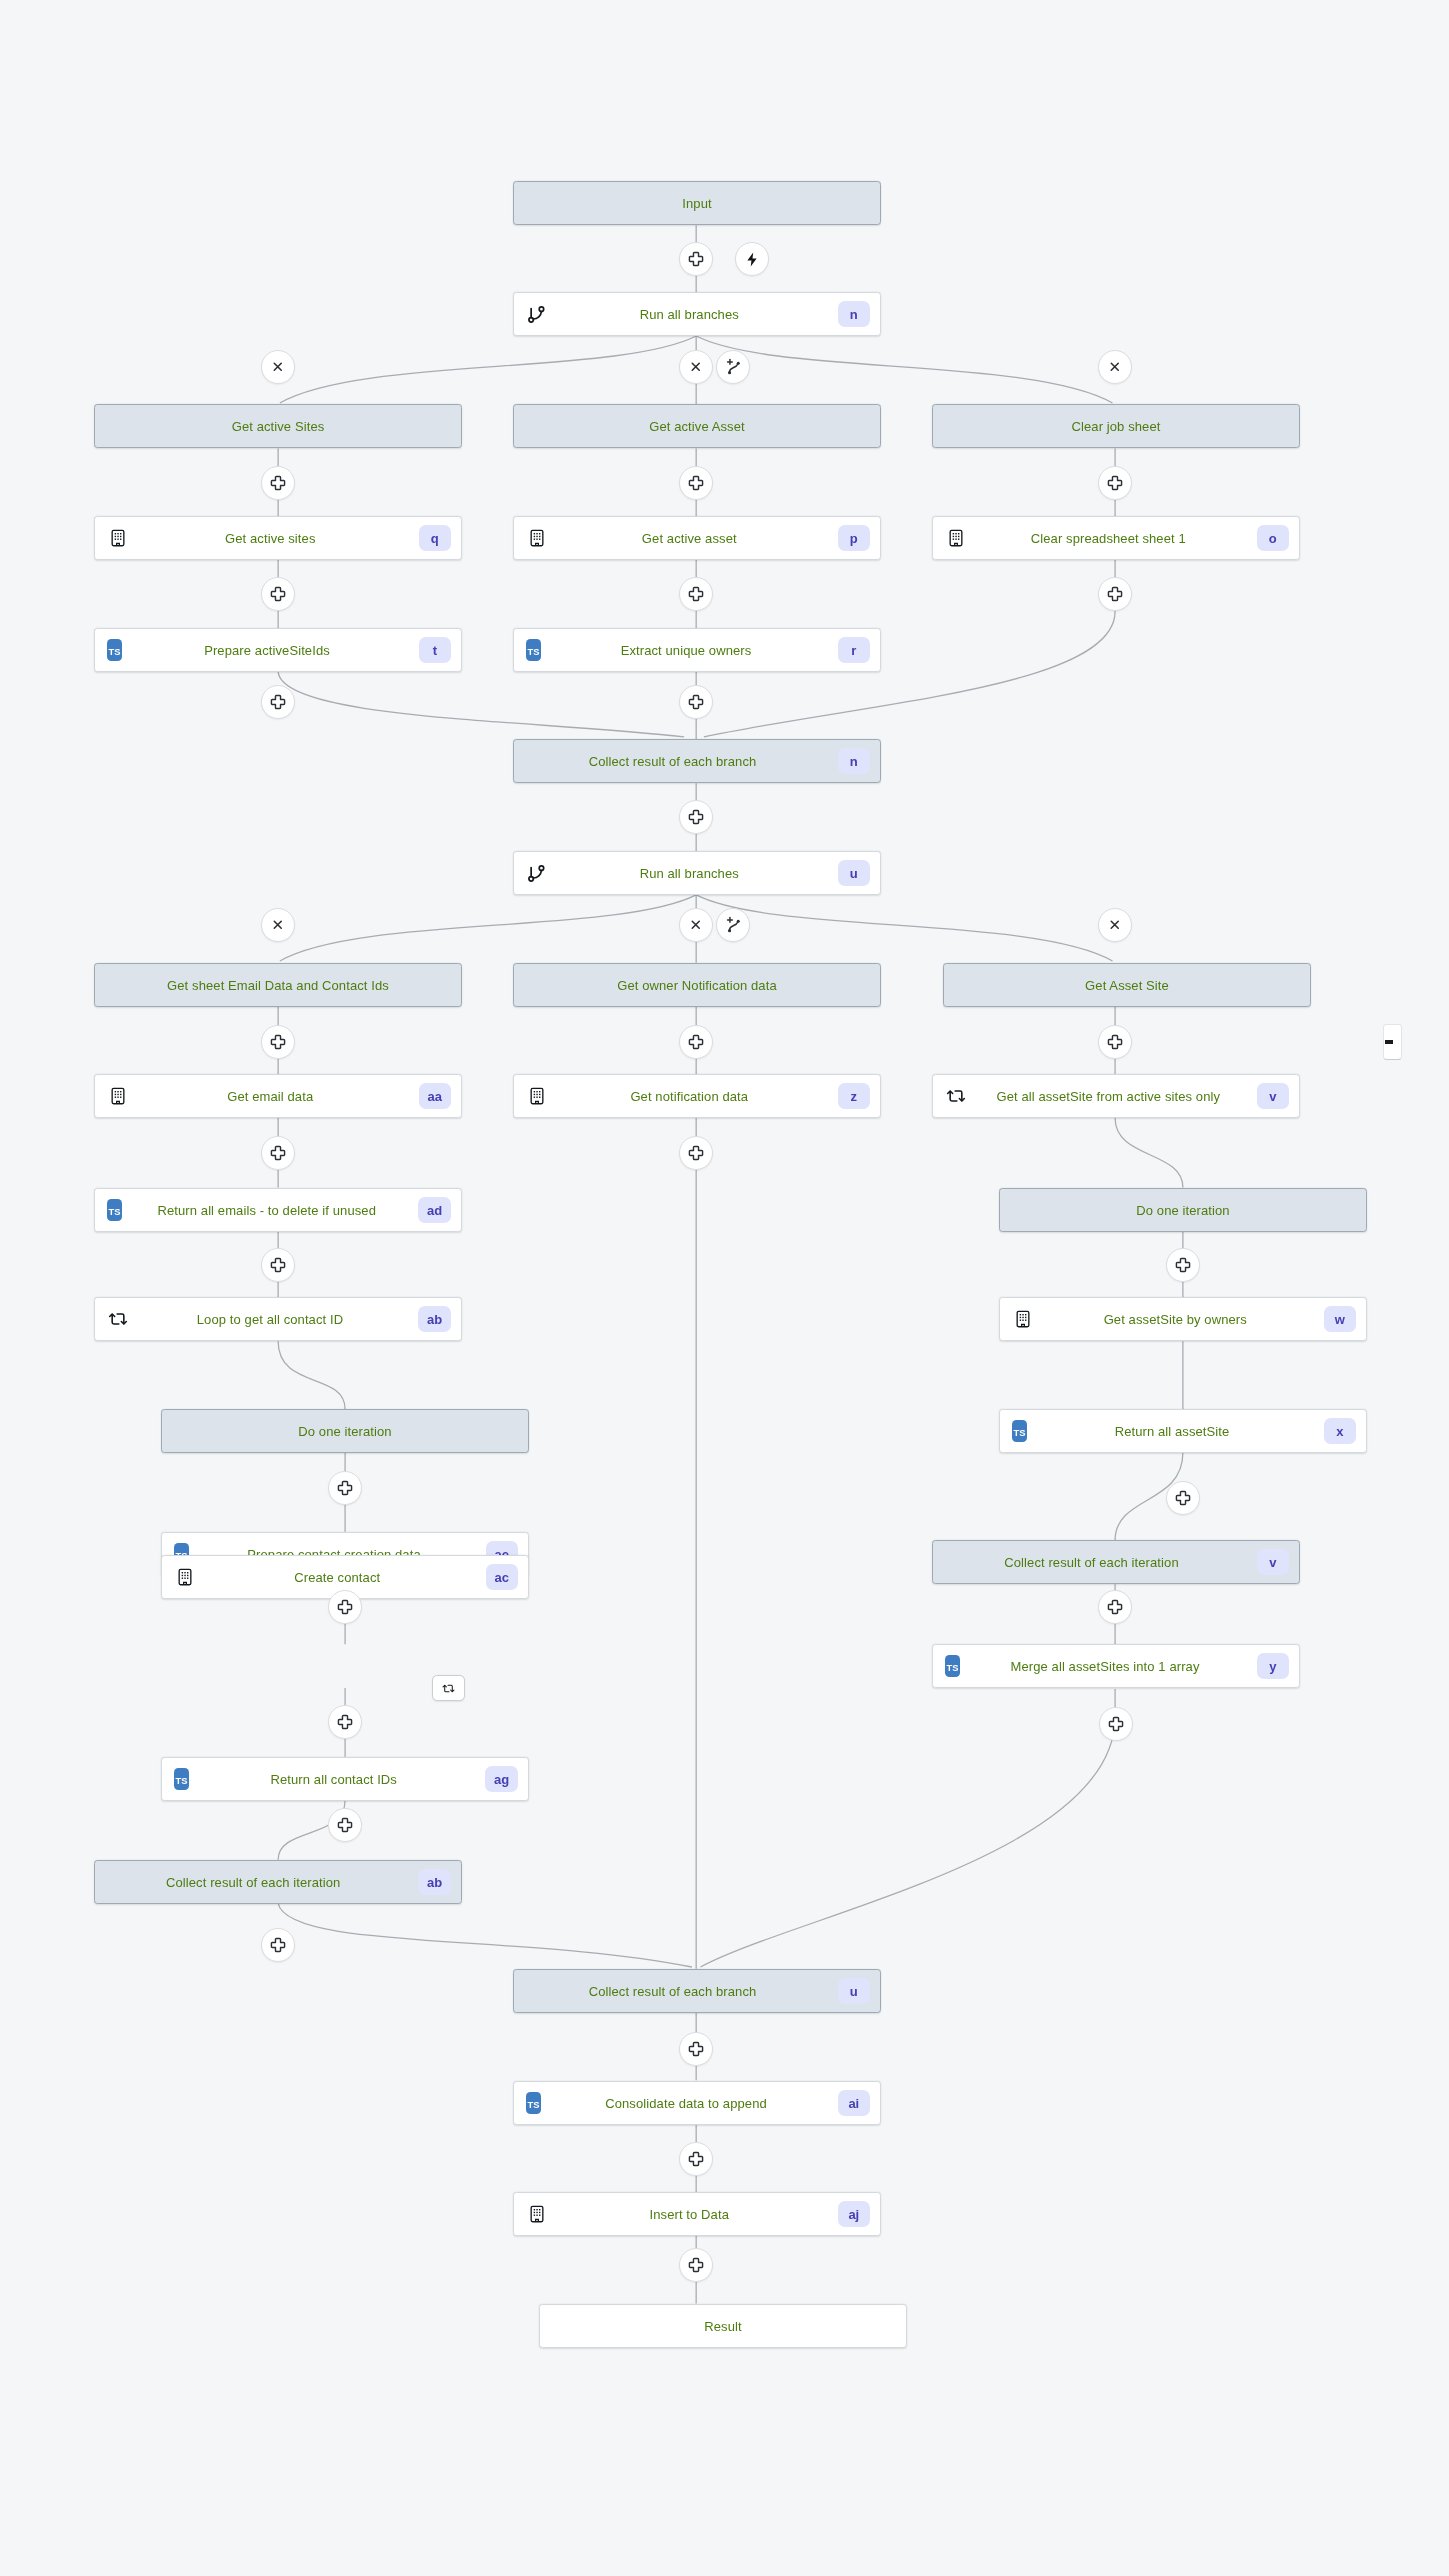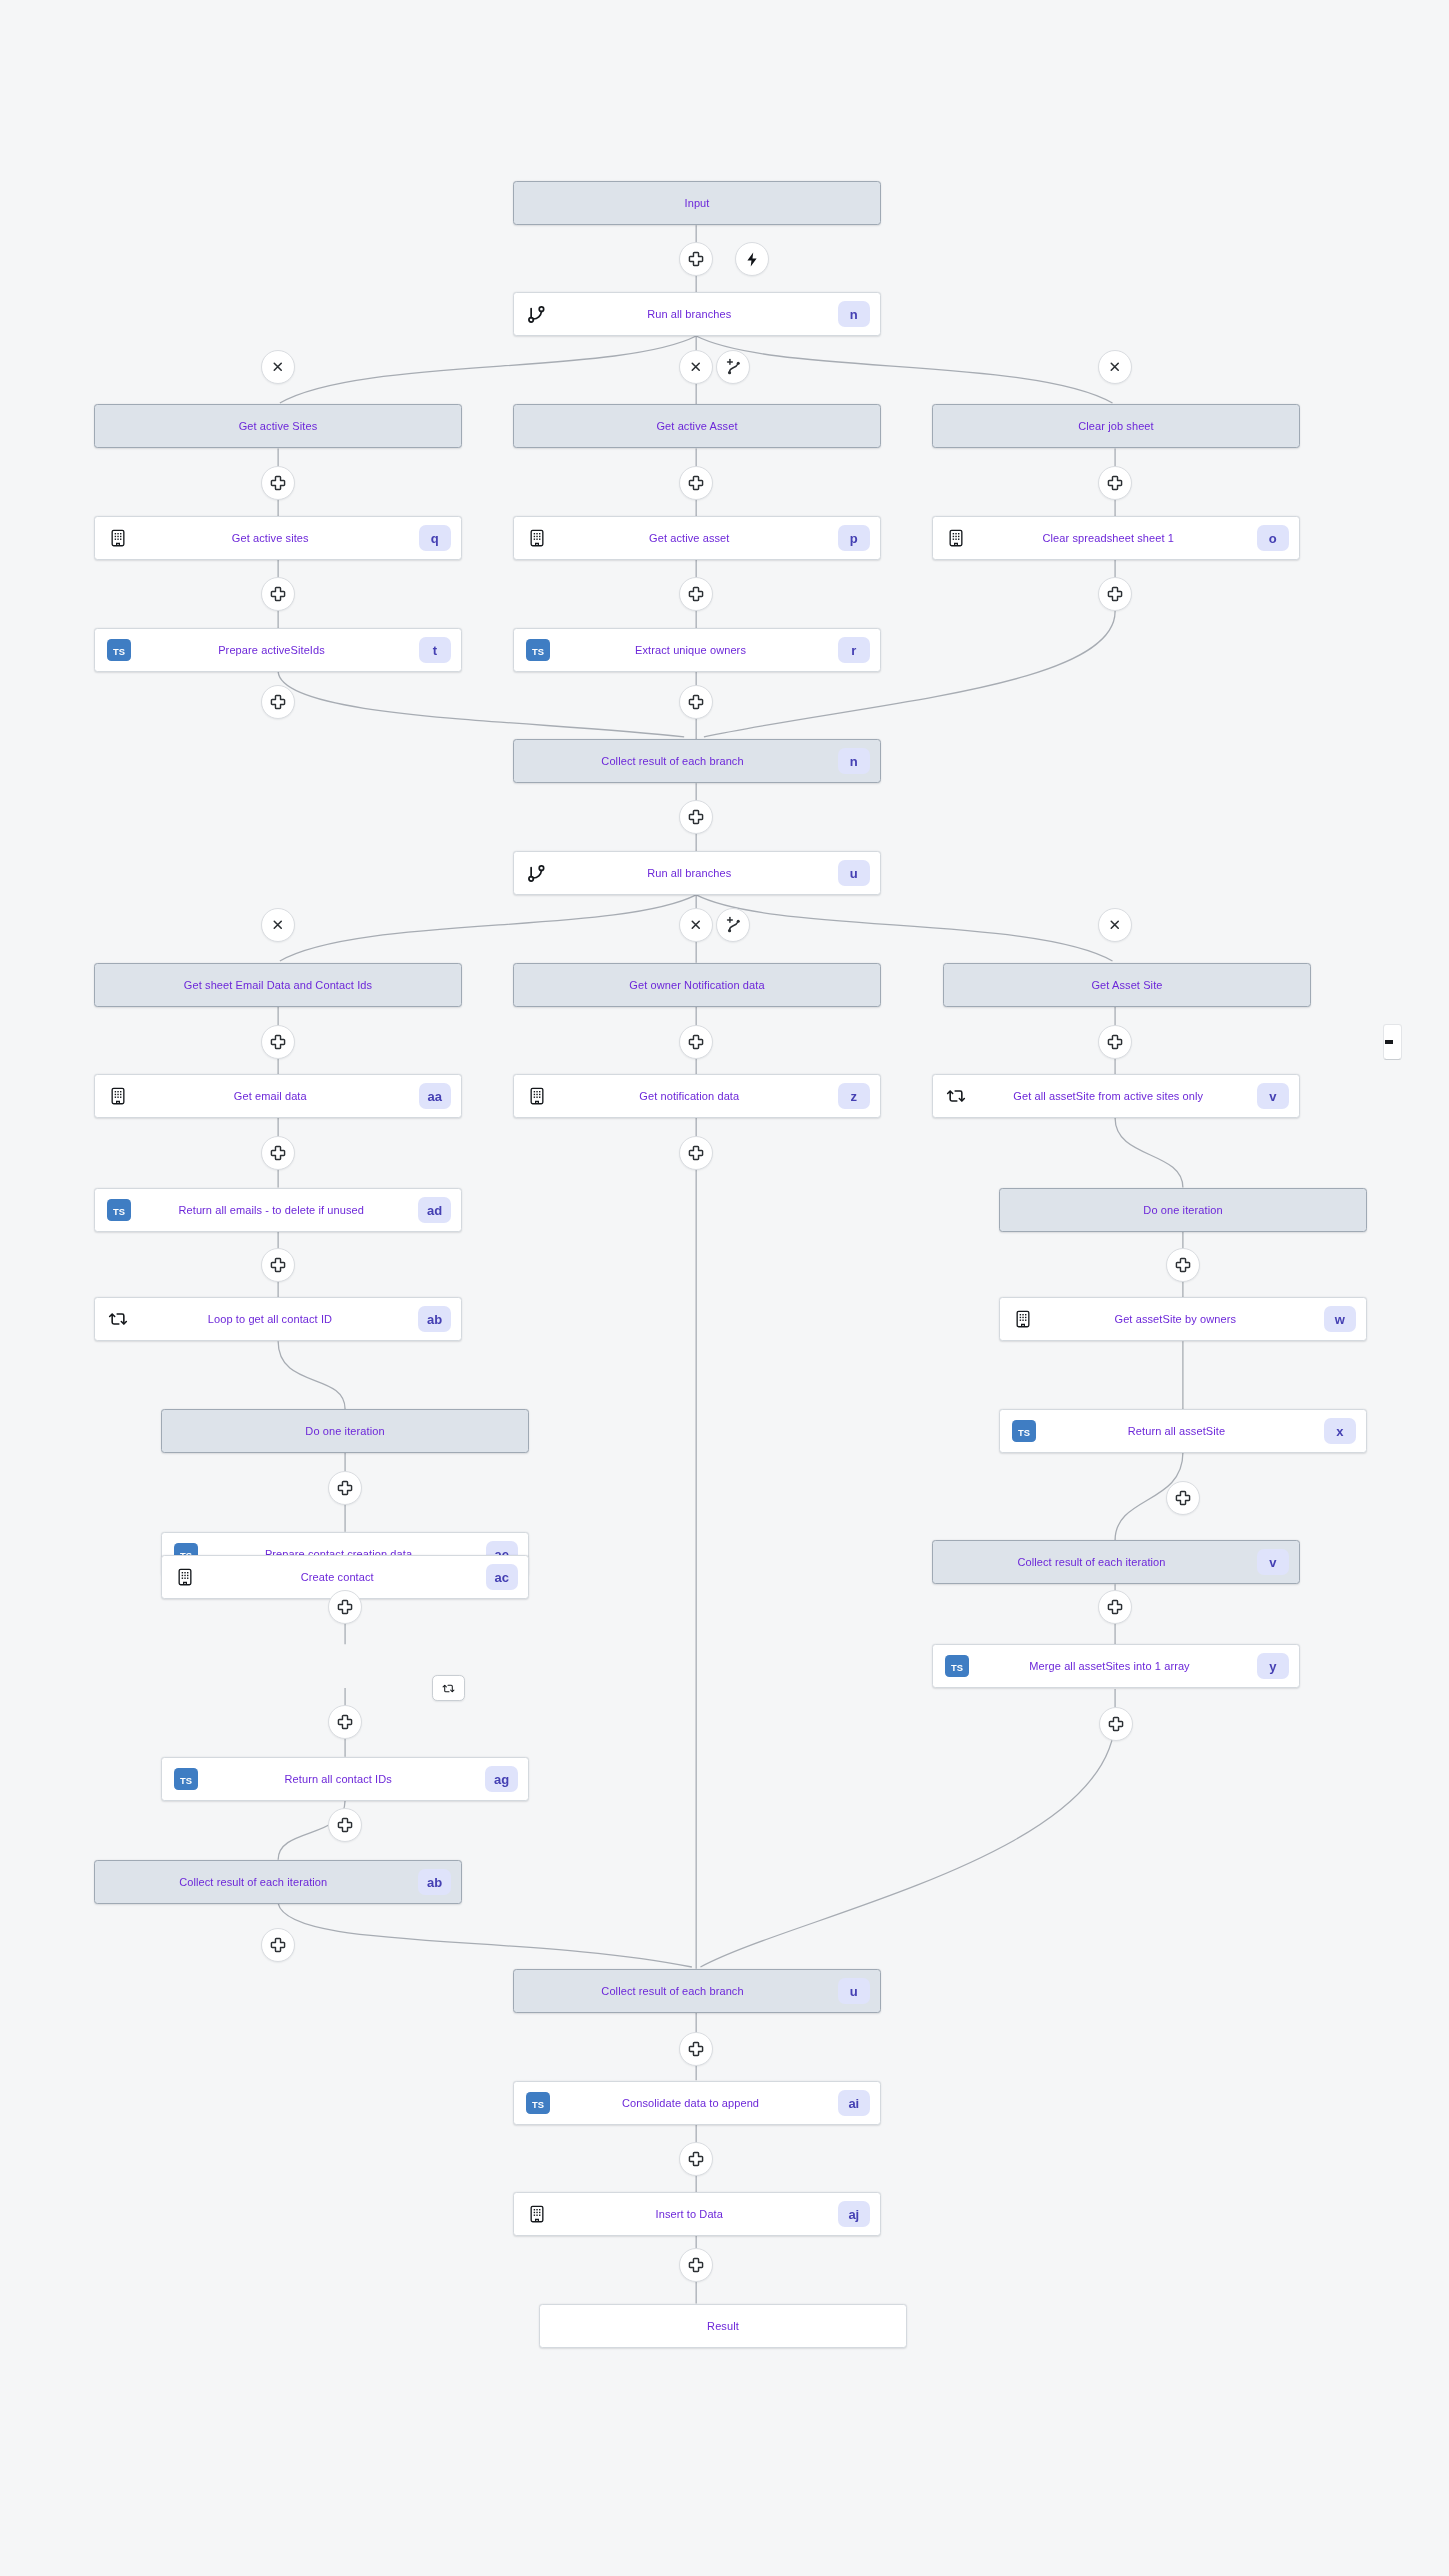--- a/index.html
+++ b/index.html
@@ -13,27 +13,27 @@
   .node{
     position:absolute;width:368px;height:44px;
     display:flex;align-items:center;
     border-radius:3.4px;z-index:2;box-sizing:border-box;
     box-shadow:0 0.9px 1.7px rgba(16,24,40,.12);
     cursor:pointer;
   }
   .node.white{background:#ffffff;border:0.9px solid #d4d9de;}
   .node.gray{background:#dde3ea;border:0.9px solid #9fa9b4;}
   .node .label{
-    flex:1;text-align:center;font-size:11px;color:#6d28d9;
+    flex:1;text-align:center;font-size:13px;color:#4d7c0f;
     white-space:nowrap;letter-spacing:0.1px;
   }
   .nicon{width:21.5px;height:21.5px;margin-left:12px;display:flex;align-items:center;justify-content:center;flex:none;}
   .nicon svg{display:block;}
   .ts-icon{
-    width:24px;height:21.5px;margin-left:12px;flex:none;
+    width:15px;height:21.5px;margin-left:12px;flex:none;
     background:#3f7dc3;border-radius:4.3px;color:#fff;
     font-size:9.4px;font-weight:bold;display:flex;align-items:flex-end;justify-content:center;
     padding-bottom:0;box-sizing:border-box;line-height:19px;text-align:right;
   }
   .badge{
     flex:none;margin-right:10.3px;margin-left:6.9px;
     background:#dfe3fb;color:#4540b3;border-radius:6.9px;
     font-size:13px;font-weight:bold;min-width:14.6px;text-align:center;
     padding:6.9px 8.6px;line-height:1;
   }

